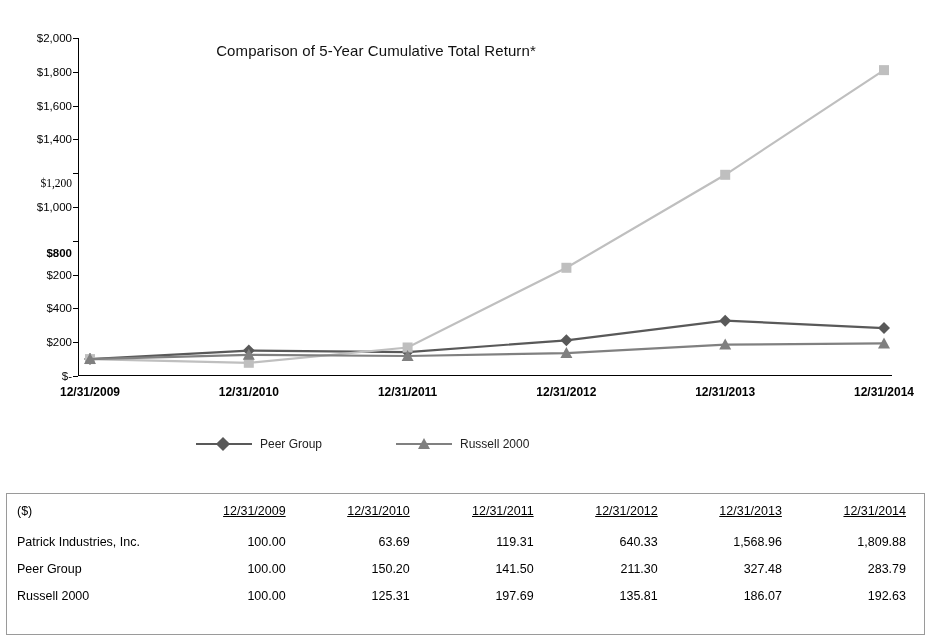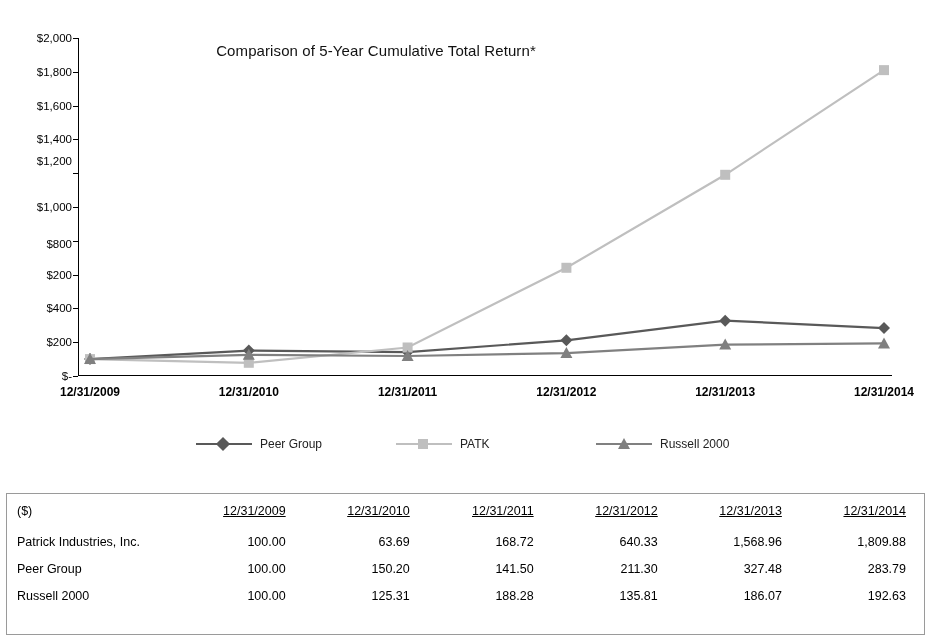--- a/index.html
+++ b/index.html
@@ -188,25 +188,25 @@
       <div id="plot-frame"></div>
       <div id="y-axis">
           <div class="ytick" style="top: 338px;">$-</div>
           <div class="ytick-mark" style="top: 338px;"></div>
           <div class="ytick" style="top: 304.2px;">$200</div>
           <div class="ytick-mark" style="top: 304.2px;"></div>
           <div class="ytick" style="top: 270.4px;">$400</div>
           <div class="ytick-mark" style="top: 270.4px;"></div>
           <div class="ytick" style="top: 236.6px;">$200</div>
           <div class="ytick-mark" style="top: 236.6px;"></div>
-          <div class="ytick" style="top: 206px;">$800</div>
+          <div class="ytick" style="top: 215px; font-weight: bold;">$800</div>
           <div class="ytick-mark" style="top: 202.8px;"></div>
           <div class="ytick" style="top: 169px;">$1,000</div>
           <div class="ytick-mark" style="top: 169px;"></div>
-          <div class="ytick" style="top: 123px;">$1,200</div>
+          <div class="ytick" style="top: 145px; font-family: Liberation Serif, serif;">$1,200</div>
           <div class="ytick-mark" style="top: 135.2px;"></div>
           <div class="ytick" style="top: 101.4px; padding-left: 42px;">$1,400</div>
           <div class="ytick-mark" style="top: 101.4px;"></div>
           <div class="ytick" style="top: 67.6px;">$1,600</div>
           <div class="ytick-mark" style="top: 67.6px;"></div>
           <div class="ytick" style="top: 33.8px;">$1,800</div>
           <div class="ytick-mark" style="top: 33.8px;"></div>
           <div class="ytick" style="top: 0px;">$2,000</div>
           <div class="ytick-mark" style="top: 0px;"></div>
         </div>
@@ -252,27 +252,20 @@
     <div id="legend">
         <div class="legend-item">
           <span class="legend-sym">
             <span class="legend-line" style="background: rgb(89, 89, 89);"></span>
             <span class="legend-mark mark-diamond" style="background: rgb(89, 89, 89);"></span>
           </span>
           <span>Peer Group</span>
         </div>
         <div class="legend-item">
           <span class="legend-sym">
-            <span class="legend-line" style="background: rgb(191, 191, 191);"></span>
-            <span class="legend-mark" style="background: rgb(191, 191, 191);"></span>
-          </span>
-          <span>PATK</span>
-        </div>
-        <div class="legend-item">
-          <span class="legend-sym">
             <span class="legend-line" style="background: rgb(128, 128, 128);"></span>
             <span class="legend-mark" style="width: 0px; height: 0px; border-left: 6px solid transparent; border-right: 6px solid transparent; border-bottom: 11px solid rgb(128, 128, 128); top: 1px;"></span>
           </span>
           <span>Russell 2000</span>
         </div>
       </div>
   </div>
 
   <div id="data-table">
     <table>
@@ -285,39 +278,39 @@
             <th class="col-num"><span>12/31/2012</span></th>
             <th class="col-num"><span>12/31/2013</span></th>
             <th class="col-num"><span>12/31/2014</span></th>
           </tr>
       </thead>
       <tbody>
           <tr>
             <td class="col-label">Patrick Industries, Inc.</td>
             <td class="col-num">100.00</td>
             <td class="col-num">63.69</td>
-            <td class="col-num">168.72</td>
+            <td class="col-num">119.31</td>
             <td class="col-num">640.33</td>
             <td class="col-num">1,568.96</td>
             <td class="col-num">1,809.88</td>
           </tr>
           <tr>
             <td class="col-label">Peer Group</td>
             <td class="col-num">100.00</td>
             <td class="col-num">150.20</td>
             <td class="col-num">141.50</td>
             <td class="col-num">211.30</td>
             <td class="col-num">327.48</td>
             <td class="col-num">283.79</td>
           </tr>
           <tr>
             <td class="col-label">Russell 2000</td>
             <td class="col-num">100.00</td>
             <td class="col-num">125.31</td>
-            <td class="col-num">188.28</td>
+            <td class="col-num">197.69</td>
             <td class="col-num">135.81</td>
             <td class="col-num">186.07</td>
             <td class="col-num">192.63</td>
           </tr>
         </tbody>
     </table>
   </div>
 
 </div>
 

